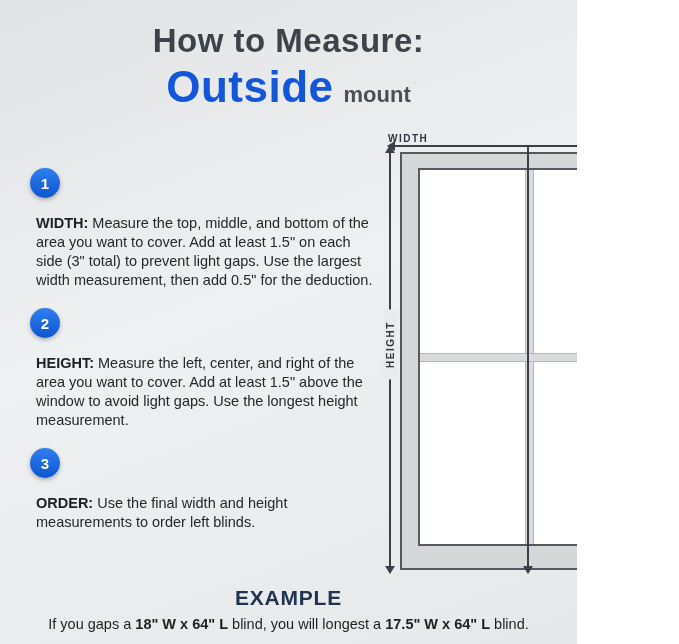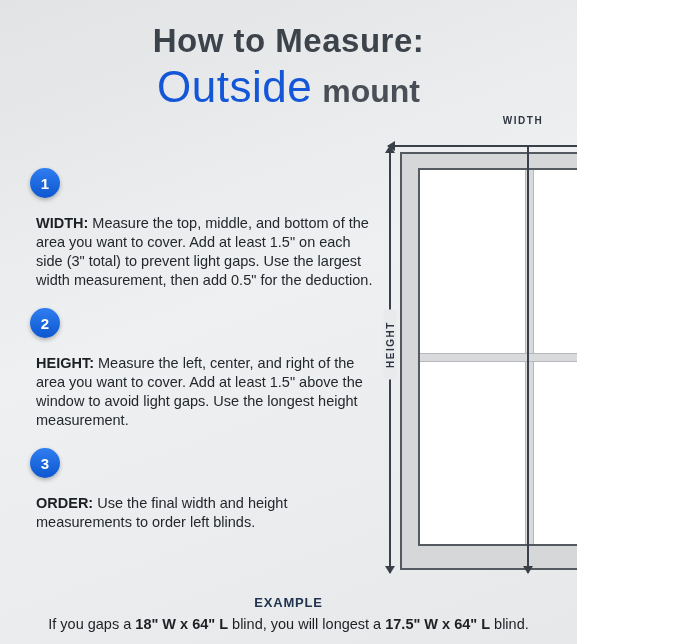--- a/index.html
+++ b/index.html
@@ -6,22 +6,22 @@
   body { font-family:"Liberation Sans", sans-serif; }
   .page {
     position:relative; width:577px; height:644px; overflow:hidden;
     background: linear-gradient(160deg,#e2e3e5 0%, #eef0f1 45%, #e7e8ea 100%);
     color:#2a2d33;
   }
   
   .title-block { position:absolute; top:22px; left:0; width:100%; text-align:center; }
   .title-line1 { font-size:33px; font-weight:700; color:#3d434b; letter-spacing:0.5px; }
   .title-line2 { margin-top:2px; }
-  .title-highlight { font-size:44px; font-weight:400; color:#1456d8; letter-spacing:0.5px; }
-  .title-suffix { font-size:32px; font-weight:700; color:#4a4f57; margin-left:10px; }
+  .title-highlight { font-size:44px; font-weight:700; color:#1456d8; letter-spacing:0.5px; }
+  .title-suffix { font-size:22px; font-weight:700; color:#4a4f57; margin-left:10px; }
   
   .step-badge {
     position:absolute; left:30px; width:30px; height:30px; border-radius:50%;
     background:linear-gradient(180deg,#2f7ef0,#0d56cf);
     box-shadow:0 2px 4px rgba(0,0,0,0.28);
     color:#fff; font-weight:700; font-size:15px;
     display:flex; align-items:center; justify-content:center;
   }
   .step-text {
     position:absolute; left:36px; width:342px;
@@ -47,26 +47,26 @@
   .h-line.arrows::before { left:-1px; border-top:5px solid transparent; border-bottom:5px solid transparent; border-right:8px solid #3a4049; }
   .h-line.arrows::after  { right:-1px; border-top:5px solid transparent; border-bottom:5px solid transparent; border-left:8px solid #3a4049; }
   .v-line { width:2px; }
   .v-line.arrow-top::before { content:''; position:absolute; left:-4px; top:-1px;
     border-left:5px solid transparent; border-right:5px solid transparent; border-bottom:8px solid #3a4049; }
   .v-line.arrow-bottom::after { content:''; position:absolute; left:-4px; bottom:-1px;
     border-left:5px solid transparent; border-right:5px solid transparent; border-top:8px solid #3a4049; }
   .measure-label {
     position:absolute; font-size:10px; font-weight:700; letter-spacing:1.5px; color:#2f3540;
   }
-  .label-width { left:388px; top:115px; width:270px; text-align:center; }
+  .label-width { left:388px; top:133px; width:270px; }
   .label-height { left:355px; top:338px; width:70px; text-align:center;
     transform:rotate(-90deg); background:#e9eaec; padding:1px 0; }
   
   .example-block { position:absolute; left:0; bottom:12px; width:100%; text-align:center; }
-  .example-heading { font-size:13px; font-weight:700; color:#20334f; letter-spacing:0.8px; margin-bottom:6px; }
+  .example-heading { font-size:21px; font-weight:700; color:#20334f; letter-spacing:0.8px; margin-bottom:6px; }
   .example-line { font-size:14.5px; color:#1d1f23; }
   .example-line b { font-weight:700; }
 </style>
 </head>
 <body>
 
 <div class="page">
 
   <div class="title-block">
     <div class="title-line1">How to Measure:</div>

